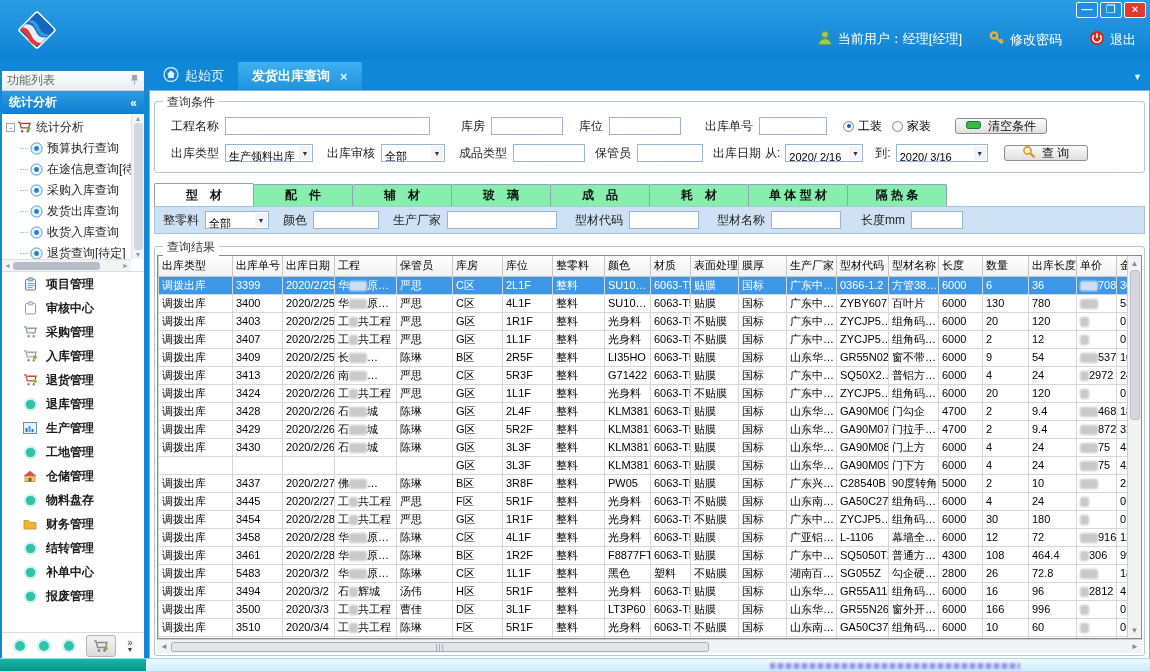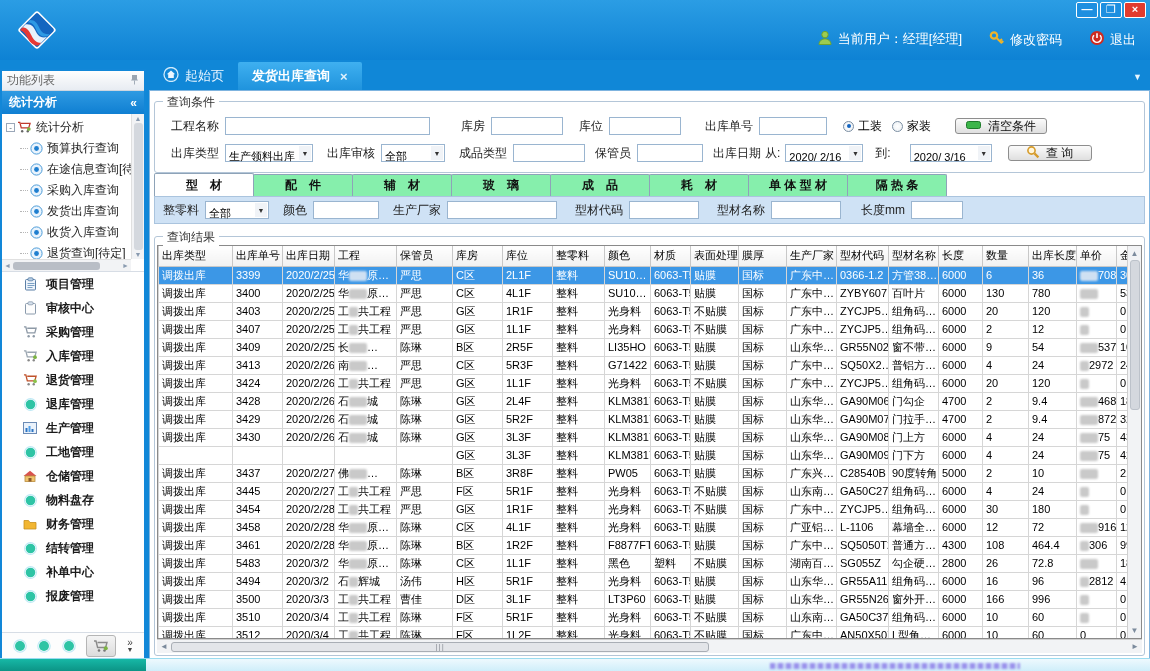--- a/index.html
+++ b/index.html
@@ -64,21 +64,21 @@
   .flabel { color:#222; text-align:right; white-space:nowrap; }
   .tinput { height:18px; border:1px solid #9ab5d0; background:#fff; font-size:11px; padding:0 3px; font-family:inherit; }
   .combo { height:18px; border:1px solid #9ab5d0; background:#fff; display:flex; align-items:center; position:relative; padding:7px 14px 0 3px; font-size:11px; white-space:nowrap; }
   .combo .arr { position:absolute; right:1px; top:1px; bottom:1px; width:12px; background:#f0f3f7; display:flex; align-items:center; justify-content:center; font-size:7px; color:#333; }
   .radio-item { display:flex; align-items:center; gap:4px; margin-right:10px; }
   .radio { width:11px; height:11px; border:1px solid #7b8ea2; border-radius:50%; background:radial-gradient(#fff,#e9eef3); position:relative; }
   .radio.checked::after { content:""; position:absolute; left:2.5px; top:2.5px; width:4px; height:4px; border-radius:50%; background:#1465c0; }
   .btn { height:16px; background:linear-gradient(#fbfbfb,#dfdfdf); border:1px solid #8e8e8e; border-radius:3px; display:flex; align-items:center; gap:6px; padding:0 10px; font-size:12px; color:#111; }
 
   
-  .mat-tabs { height:23px; flex:none; display:flex; align-items:flex-end; margin-top:0; }
+  .mat-tabs { height:23px; flex:none; display:flex; align-items:flex-end; margin-top:10px; }
   .mtab { height:22px; padding:0 12px; min-width:100px; display:flex; align-items:center; justify-content:center; font-weight:bold; color:#111; background:#86efac; border:1px solid #8ea3b8; border-bottom:none; border-radius:2px 2px 0 0; margin-right:-1px; }
   .mtab.active { background:#fff; height:23px; position:relative; z-index:2; }
 
   
   .sub-filter { height:28px; flex:none; background:#cfe2f5; border:1px solid #aac4de; display:flex; align-items:center; padding:0 8px; gap:6px; }
 
   
   .result-box { flex:1; margin-top:12px; margin-bottom:2px; padding:8px 2px 2px 2px; min-height:0; display:flex; flex-direction:column; }
   .grid-zone { flex:1; display:flex; min-height:0; border:1px solid #8a8a8a; }
   .grid-scrollport { flex:1; overflow:hidden; position:relative; }
@@ -487,21 +487,21 @@
             <input class="tinput" style="width: 72px; margin-left: 6px;">
             <span class="flabel" style="width:46px">保管员</span>
             <input class="tinput" style="width: 66px; margin-left: 6px;">
             <span class="flabel" style="margin-left:10px">出库日期</span>
             <span class="flabel" style="margin-left:4px">从:</span>
             <span class="combo" style="width:78px;margin-left:5px">
                 <span>2020/ 2/16</span>
                 <span class="arr">▼</span>
               </span>
             <span class="flabel" style="margin-left:12px">到:</span>
-            <span class="combo" style="width:82px;margin-left:19px">
+            <span class="combo" style="width:92px;margin-left:5px">
                 <span>2020/ 3/16</span>
                 <span class="arr">▼</span>
               </span>
             <button class="btn" style="margin-left:16px;width:84px;justify-content:center">
               <span><svg width="14" height="14" viewBox="0 0 14 14">
                     <circle cx="5.5" cy="5.5" r="3.6" fill="#fff6dc" stroke="#d69b2a" stroke-width="1.6"></circle>
                     <path d="M8.4 8.4 12.4 12.4" stroke="#d69b2a" stroke-width="2.2"></path>
                   </svg></span>
               <span>查  询</span>
             </button>

